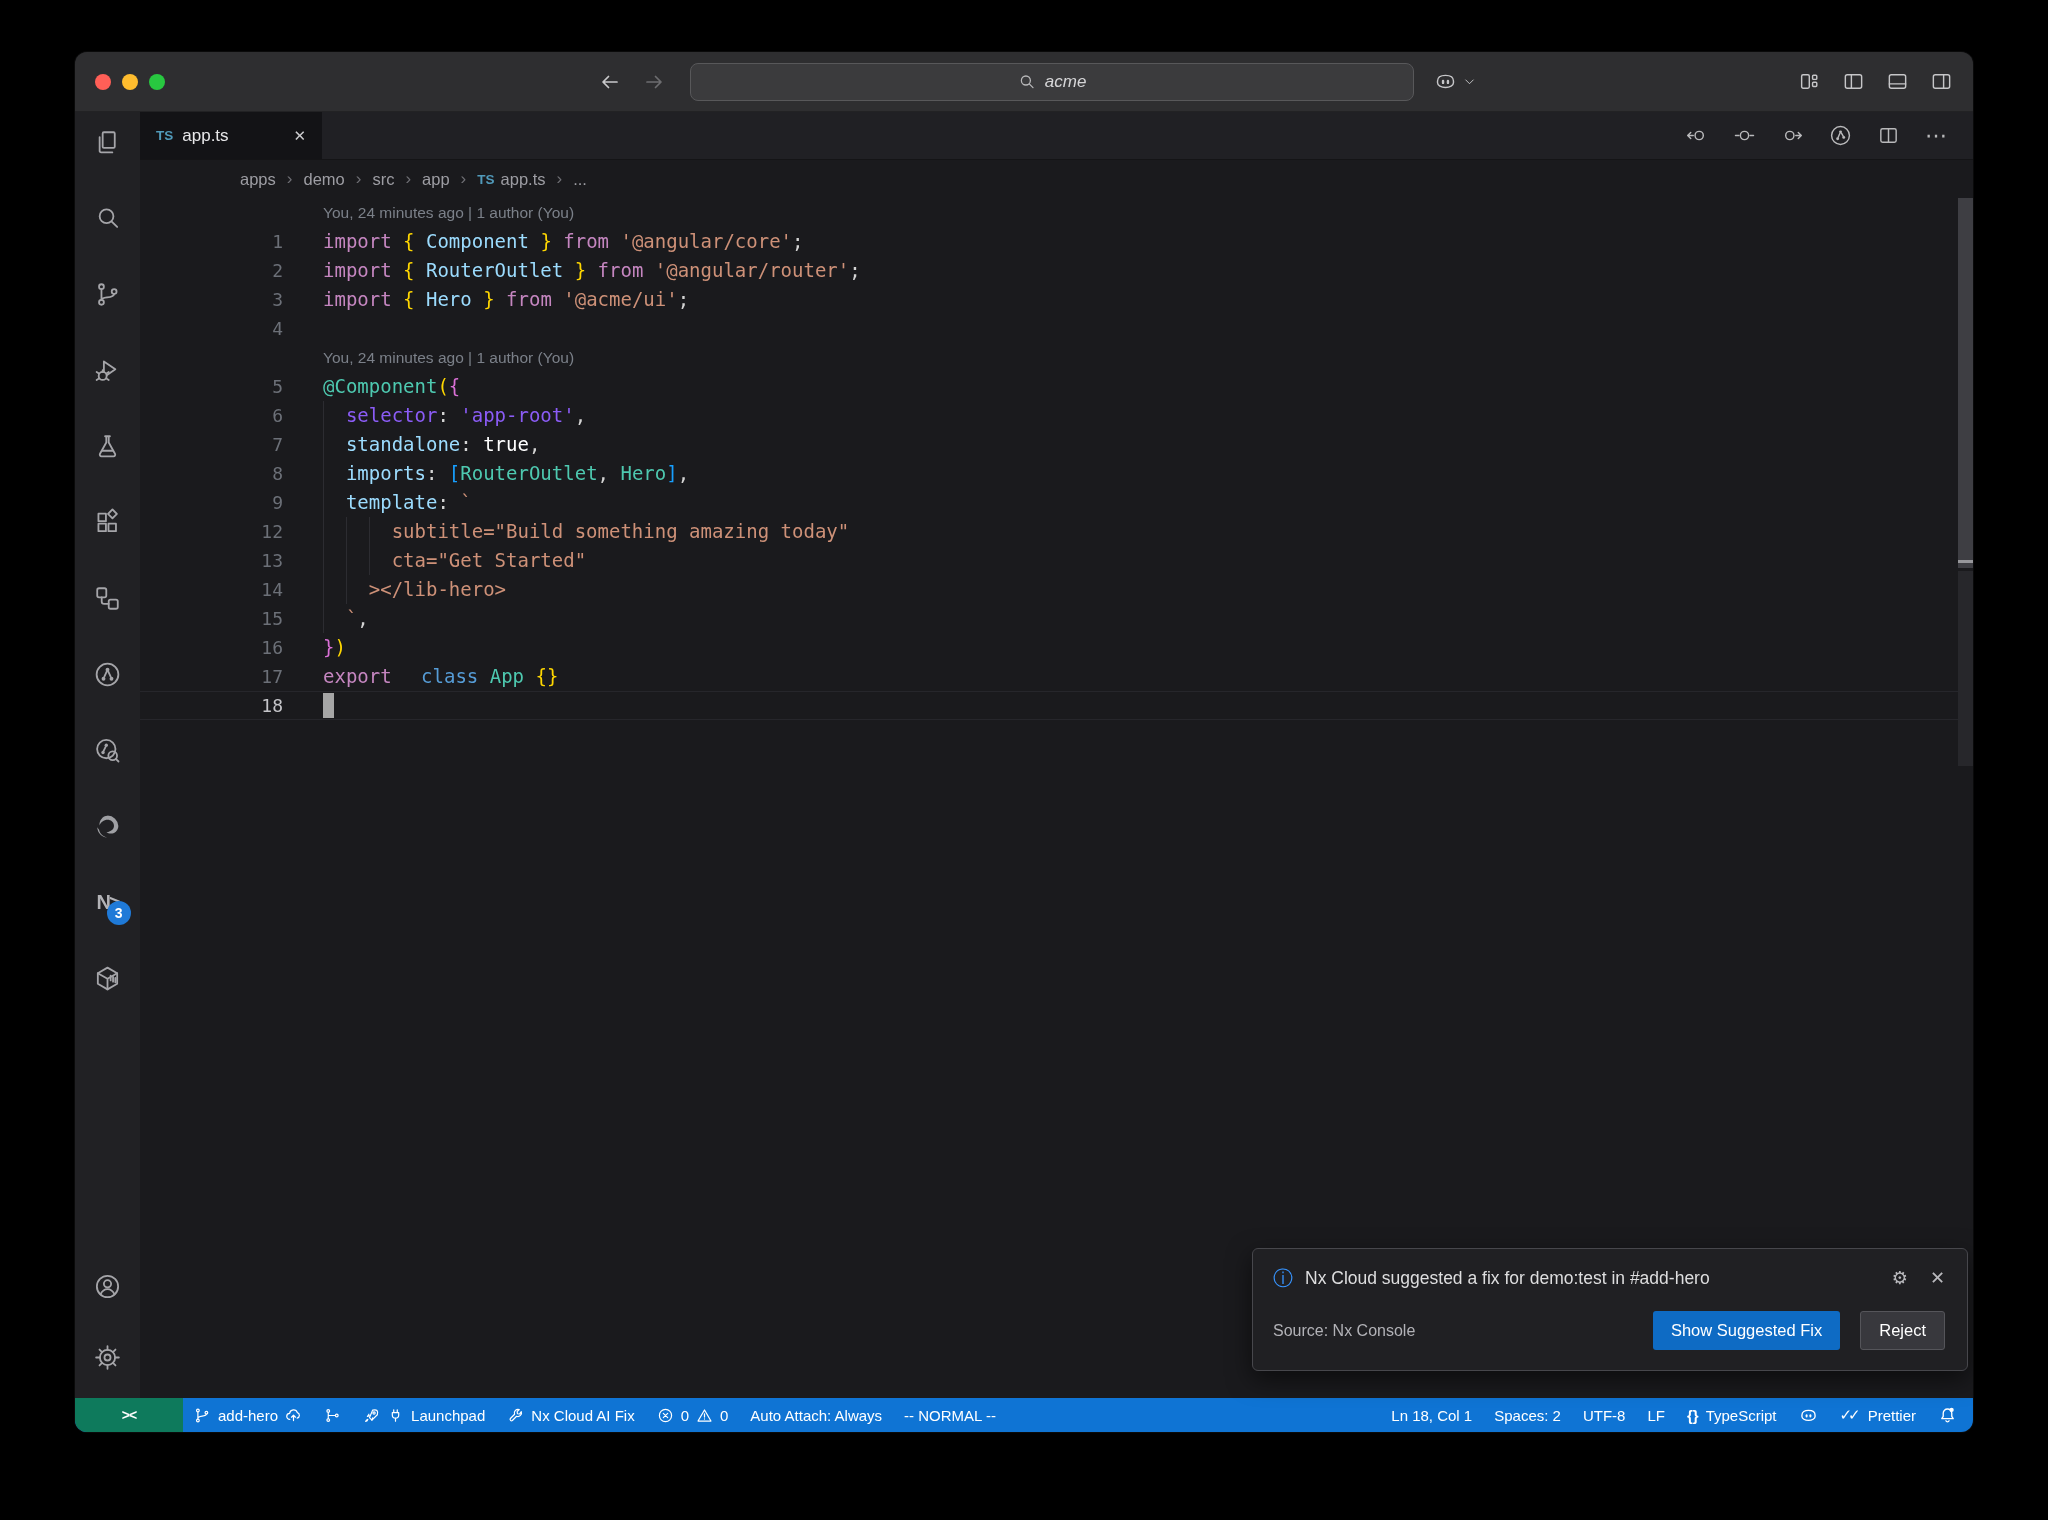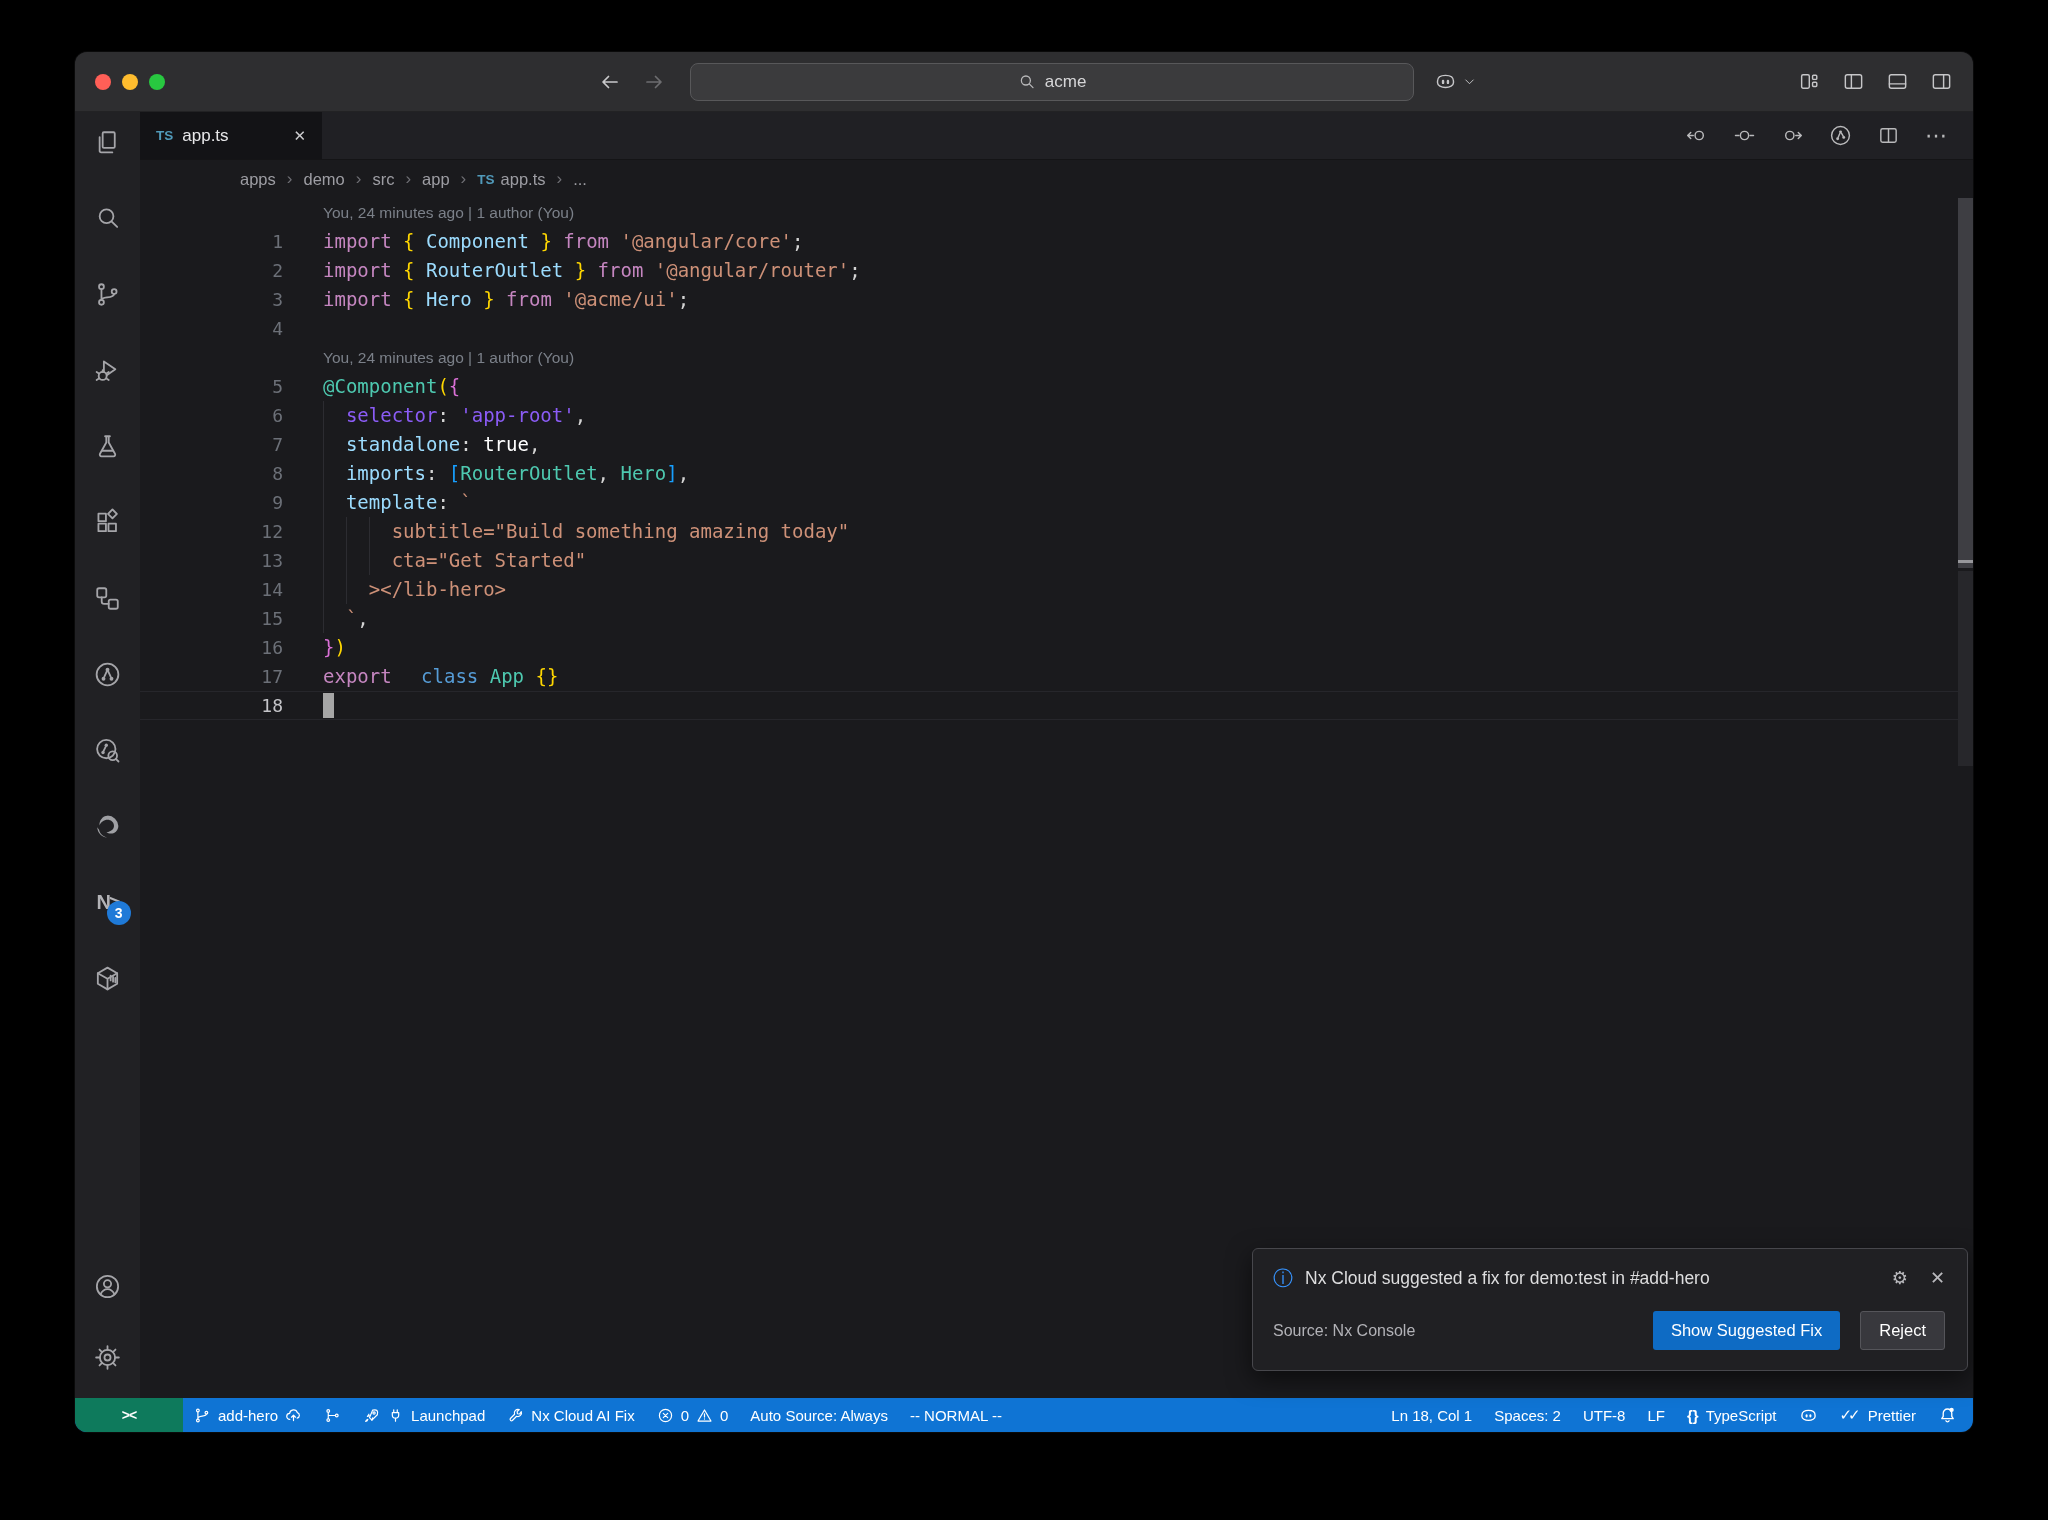--- a/index.html
+++ b/index.html
@@ -5,21 +5,21 @@
   * { margin:0; padding:0; box-sizing:border-box; }
   html,body { width:2048px; height:1520px; background:#000; overflow:hidden;
     font-family:"Liberation Sans", sans-serif; }
 
   .window { position:absolute; left:75px; top:52px; width:1898px; height:1380px;
     background:#1a1a1d; border-radius:12px; overflow:hidden;
     display:flex; flex-direction:column; box-shadow:0 0 0 1px #0a0a0a; }
 
   
   .titlebar { height:60px; flex:0 0 60px; background:#2e2e30; border-bottom:1px solid #222224;
-    display:flex; align-items:center; padding:8px 20px; }
+    display:flex; align-items:center; padding:8px 20px;font-style:italic; }
   .lights { display:flex; gap:11px; }
   .light { width:16px; height:16px; border-radius:50%; }
   .spacer-l { flex:1.35; } .spacer-r { flex:1; }
   .navs { display:flex; gap:20px; margin-right:24px; }
   .nav-ic { width:24px; height:24px; stroke:#c9c9cb; stroke-width:1.7; fill:none;
     stroke-linecap:round; stroke-linejoin:round; }
   .nav-ic.dim { stroke:#6d6d70; }
   .cmdcenter { width:724px; height:38px; background:#3b3b3d; border:1px solid #58585a;
     border-radius:8px; display:flex; align-items:center; justify-content:center; gap:9px;
     color:#d6d6d8; font-size:17px; }
@@ -452,21 +452,21 @@
           <path d="M8.9 8.9l6.2 6.2M15.1 8.9l-6.2 6.2"></path>
         </svg>
       <span>0</span>
       <svg class="sb-ic" viewBox="0 0 24 24">
           <path d="M12 4.2L2.9 19.8h18.2z"></path>
           <path d="M12 9.8v4.4M12 16.9v.2"></path>
         </svg>
       <span>0</span>
     </div>
     <div class="sb-item">
-      <span>Auto Source: Always</span>
+      <span>Auto Attach: Always</span>
     </div>
     <div class="sb-item">
       <span>-- NORMAL --</span>
     </div>
     <div class="sb-fill"></div>
     <div class="sb-item">
       <span>Ln 18, Col 1</span>
     </div>
     <div class="sb-item">
       <span>Spaces: 2</span>

